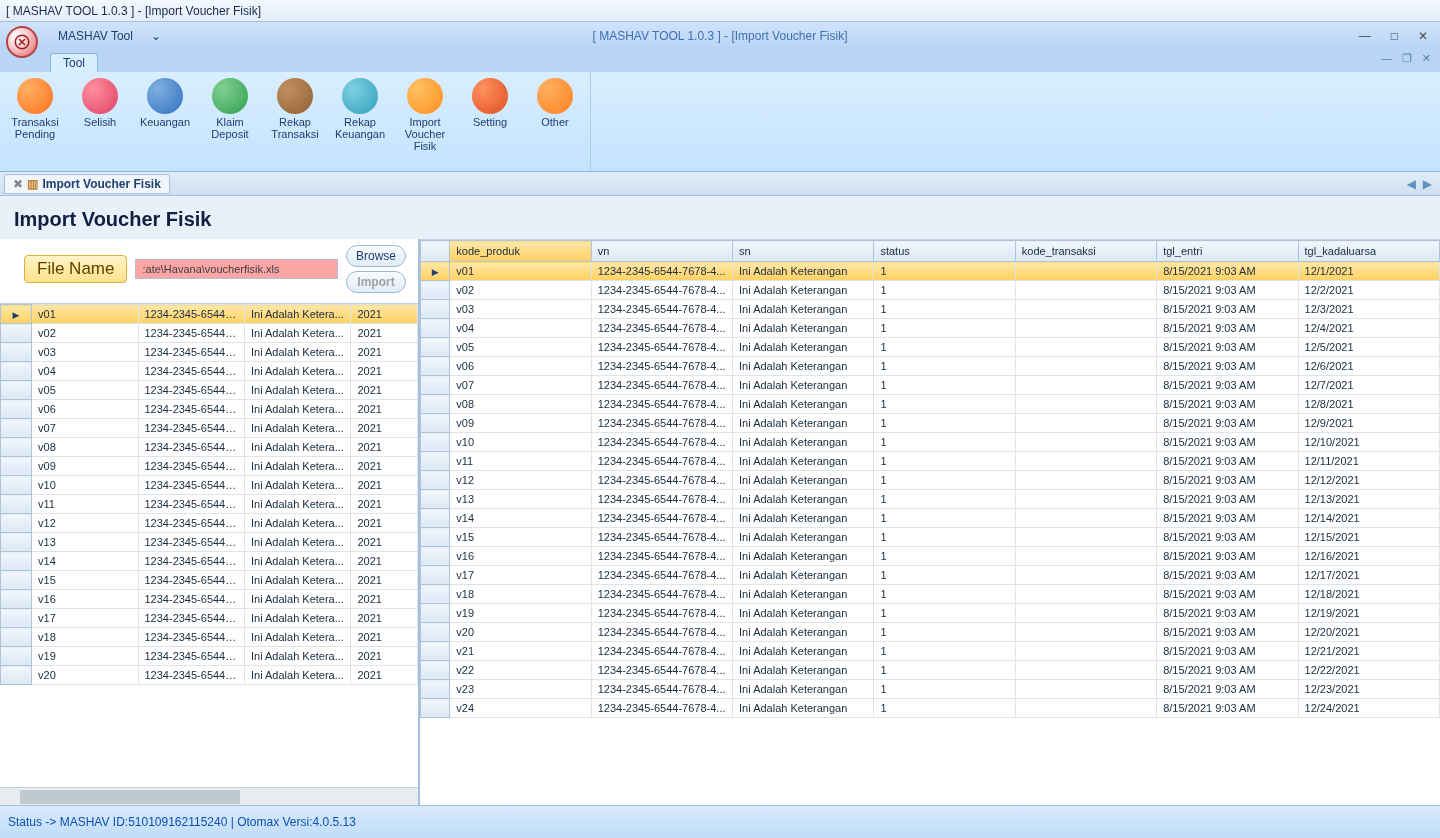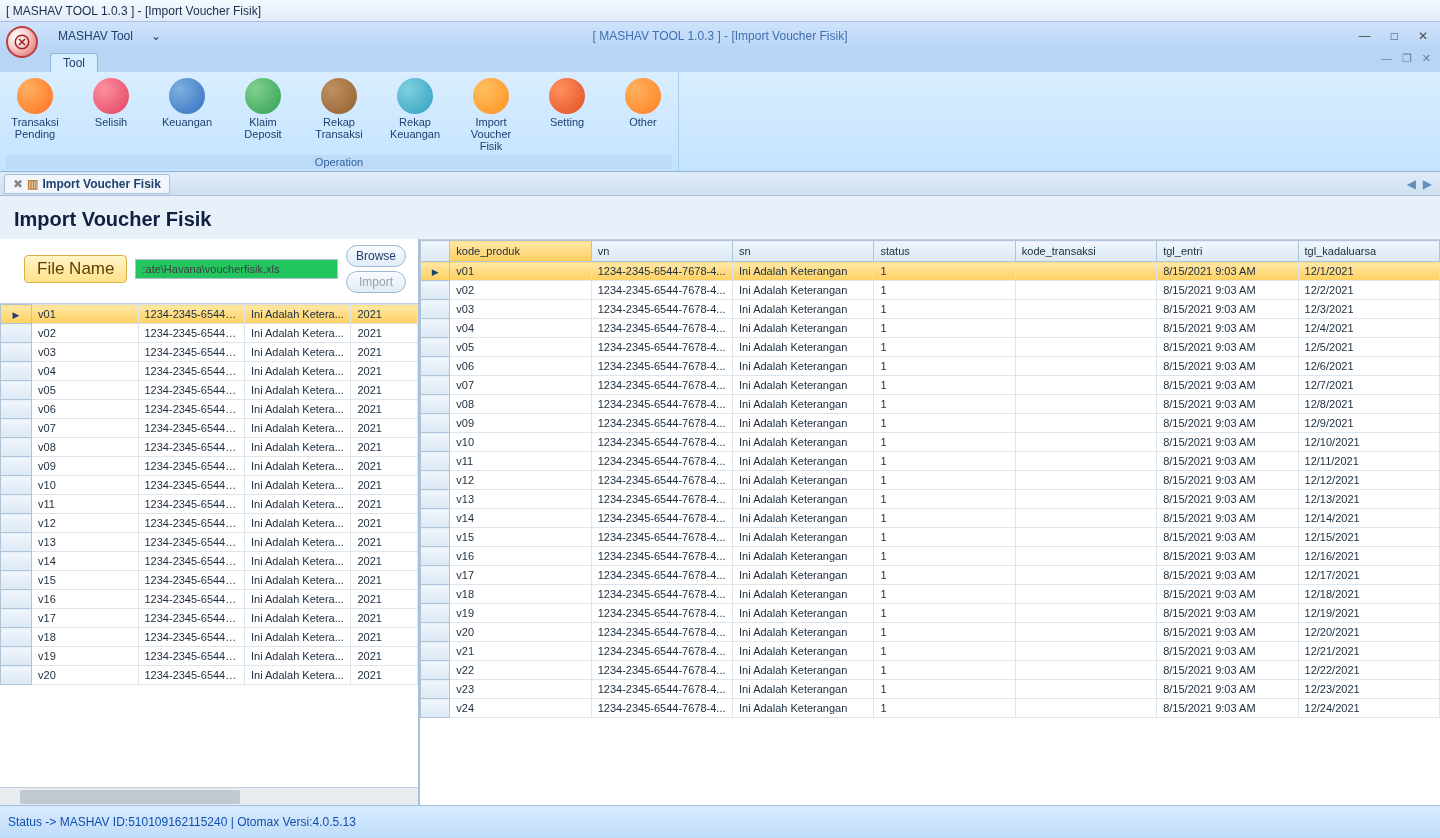--- a/index.html
+++ b/index.html
@@ -21,45 +21,45 @@
 
 
 .ribbon-tabs { height:22px; background:#b8d5f6; display:flex; align-items:flex-end; padding-left:50px; position:relative; }
 .ribbon-tab { background:#d6eeff; border:1px solid #8fb4dc; border-bottom:none; padding:2px 12px; border-radius:3px 3px 0 0; color:#204070; cursor:pointer; }
 .mdi-controls { position:absolute; right:6px; top:2px; display:flex; gap:4px; color:#6080a0; }
 .mdi-controls span { cursor:pointer; padding:0 3px; font-size:11px; }
 
 
 .ribbon-body { height:100px; background:linear-gradient(#d9eeff,#c4e3ff); border-bottom:1px solid #8fb4dc; display:flex; }
 .ribbon-group { border-right:1px solid #a8cdee; padding:4px 6px 2px; display:flex; flex-direction:column; }
-.ribbon-buttons { display:flex; gap:18px; flex:1; }
+.ribbon-buttons { display:flex; gap:7px; flex:1; }
 .ribbon-btn { display:flex; flex-direction:column; align-items:center; justify-content:flex-start; width:58px; padding:2px; cursor:pointer; border-radius:3px; }
 .ribbon-btn .ico { width:36px; height:36px; border-radius:50%; display:flex; align-items:center; justify-content:center; margin-bottom:2px; }
 .ribbon-btn .lbl { text-align:center; font-size:11px; color:#204070; line-height:1.1; }
 .ribbon-group-label { text-align:center; font-size:11px; color:#3060a0; padding:1px 0; background:rgba(180,210,240,0.5); }
 
 
 .doc-tabs { height:24px; background:linear-gradient(#e0ecf8,#d0e0f0); border-bottom:1px solid #a8c0de; display:flex; align-items:center; padding:0 4px; position:relative; }
 .doc-tab { background:#f0f6fc; border:1px solid #a8c0de; border-radius:3px 3px 0 0; padding:2px 8px; display:flex; align-items:center; gap:4px; color:#204070; font-weight:bold; font-size:11px; }
 .doc-tab .close { color:#888; font-weight:normal; cursor:pointer; }
 .doc-nav { position:absolute; right:6px; color:#6090c0; font-size:10px; }
 .doc-nav span { cursor:pointer; padding:0 2px; }
 
 
 .content { display:flex; height: calc(838px - 22px - 28px - 22px - 100px - 24px - 22px); }
 .page-header { padding:12px 14px 8px; font-size:20px; font-weight:bold; color:#102040; }
 .left-pane { width:420px; border-right:2px solid #a8c0de; background:#fff; display:flex; flex-direction:column; overflow:hidden; }
 .right-pane { flex:1; background:#fff; overflow:hidden; display:flex; flex-direction:column; }
 
 .file-row { display:flex; align-items:center; gap:8px; padding:6px 12px 10px; }
 .file-label { background:linear-gradient(#fff3c8,#ffe28a); border:1px solid #d8b040; border-radius:4px; padding:3px 12px; color:#604000; font-size:17px;margin-left:12px; }
-.file-input { flex:1; border:1px solid #b0c0d0; padding:3px 6px; background:#22c55e; font-size:11px; color:#404040; min-width:0; }
+.file-input { flex:1; border:1px solid #b0c0d0; padding:3px 6px; background:#fca5a5; font-size:11px; color:#404040; min-width:0; }
 .btn-stack { display:flex; flex-direction:column; gap:4px; }
 .btn { background:linear-gradient(#f8fbff,#e0ecf8); border:1px solid #a0b8d0; border-radius:12px; padding:3px 9px; cursor:pointer; color:#204070; font-size:12px; }
-.btn.disabled { color:#a0a0a0; }
+.btn.disabled { color:#a0a0a0;font-weight:bold; }
 
 
 .grid { flex:1; overflow:auto; border-top:1px solid #c0d0e0; position:relative; }
 .grid table { border-collapse:collapse; width:100%; table-layout:fixed; }
 .grid th { background:linear-gradient(#f0f6fc,#dce8f4); border:1px solid #b0c4d8; padding:4px 6px; text-align:left; font-weight:normal; color:#203040; font-size:11px; position:sticky; top:0; white-space:nowrap; overflow:hidden; }
 .grid td { border:1px solid #dce4ec; padding:3px 6px; font-size:11px; color:#203040; white-space:nowrap; overflow:hidden; text-overflow:ellipsis; }
 .grid .sel-row td { background:linear-gradient(#ffe8a8,#ffd060); }
 .grid th.sel-col { background:linear-gradient(#ffe8a8,#ffd060); }
 .grid .row-ind { width:28px; background:linear-gradient(#f0f6fc,#dce8f4); border:1px solid #b0c4d8; text-align:center; color:#204070; }
 .grid .sel-row .row-ind::before { content:"▶"; font-size:9px; }
@@ -143,21 +143,20 @@
           </div>
           <div class="ribbon-btn">
             <div class="ico" style="background:radial-gradient(circle at 30% 30%, #ff9060, #e05020);"></div>
             <div class="lbl">Setting</div>
           </div>
           <div class="ribbon-btn">
             <div class="ico" style="background:radial-gradient(circle at 30% 30%, #ffb060, #ff8020);"></div>
             <div class="lbl">Other</div>
           </div>
         </div>
-      <div class="ribbon-group-label">Operation</div>
     </div>
   </div>
 
   <div class="doc-tabs">
     <div class="doc-tab">
       <span class="close">✖</span>
       <span style="color:#c08030;">▥</span>
       <span>Import Voucher Fisik</span>
     </div>
     <div class="doc-nav">

